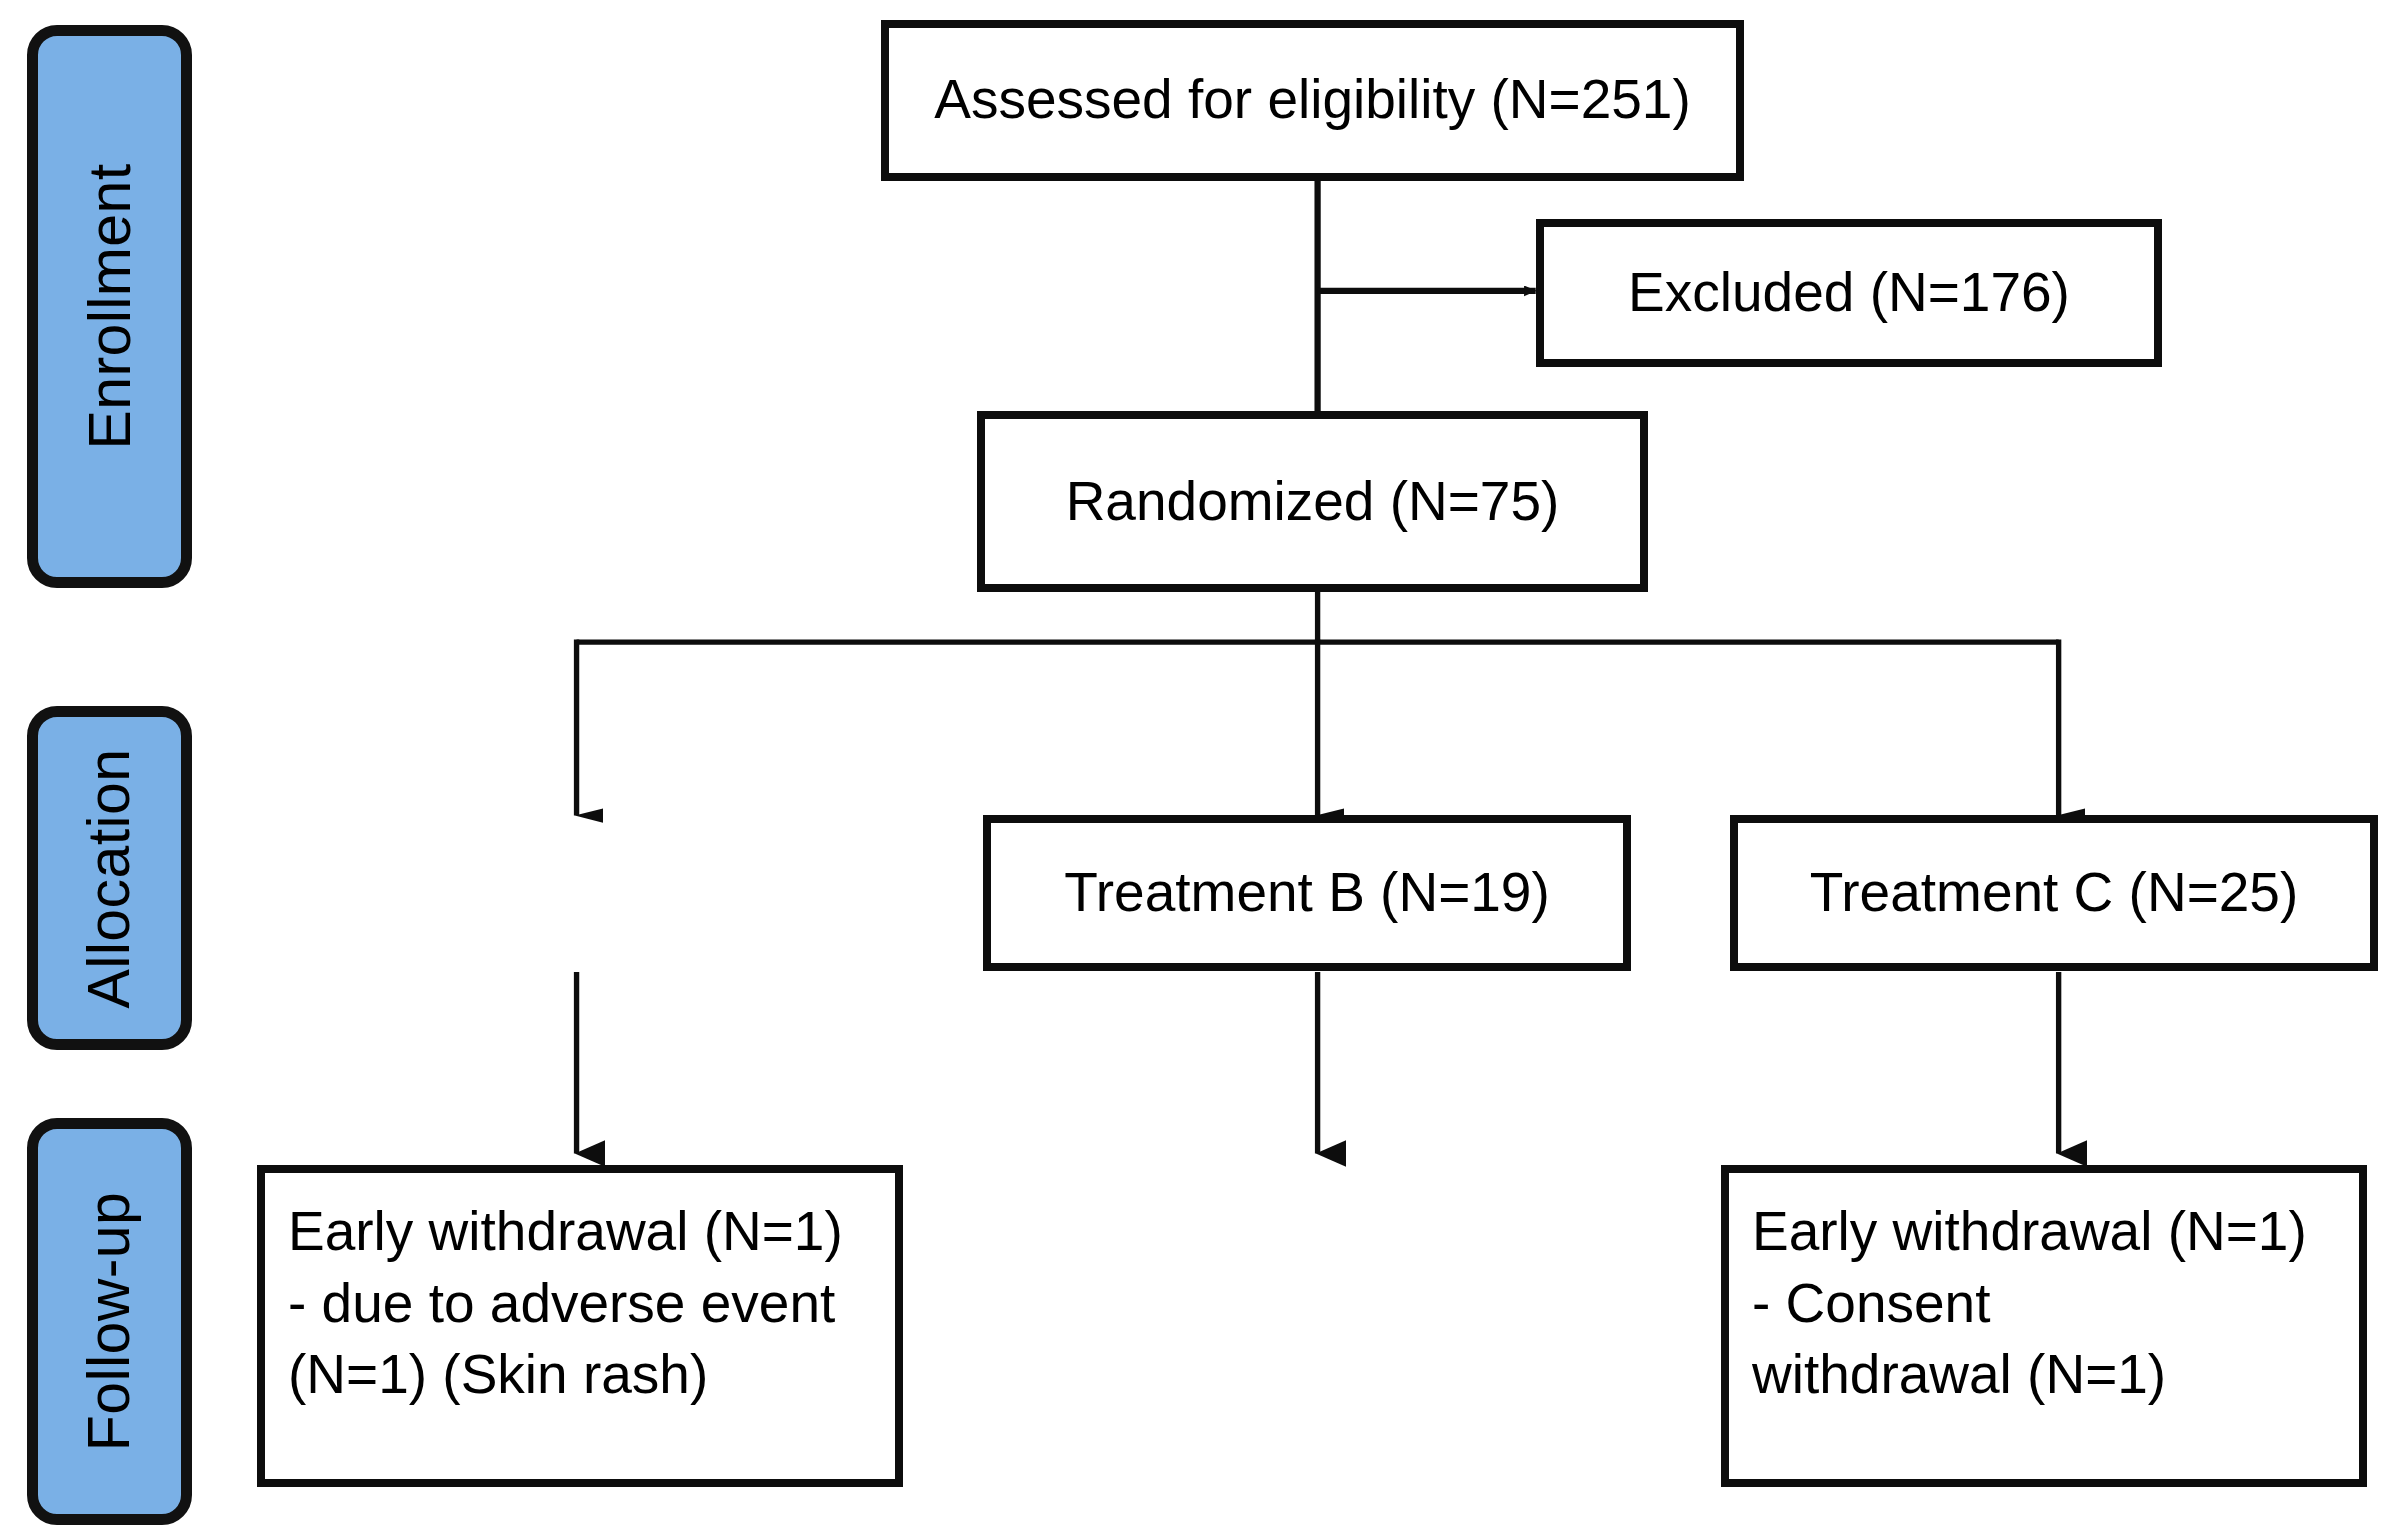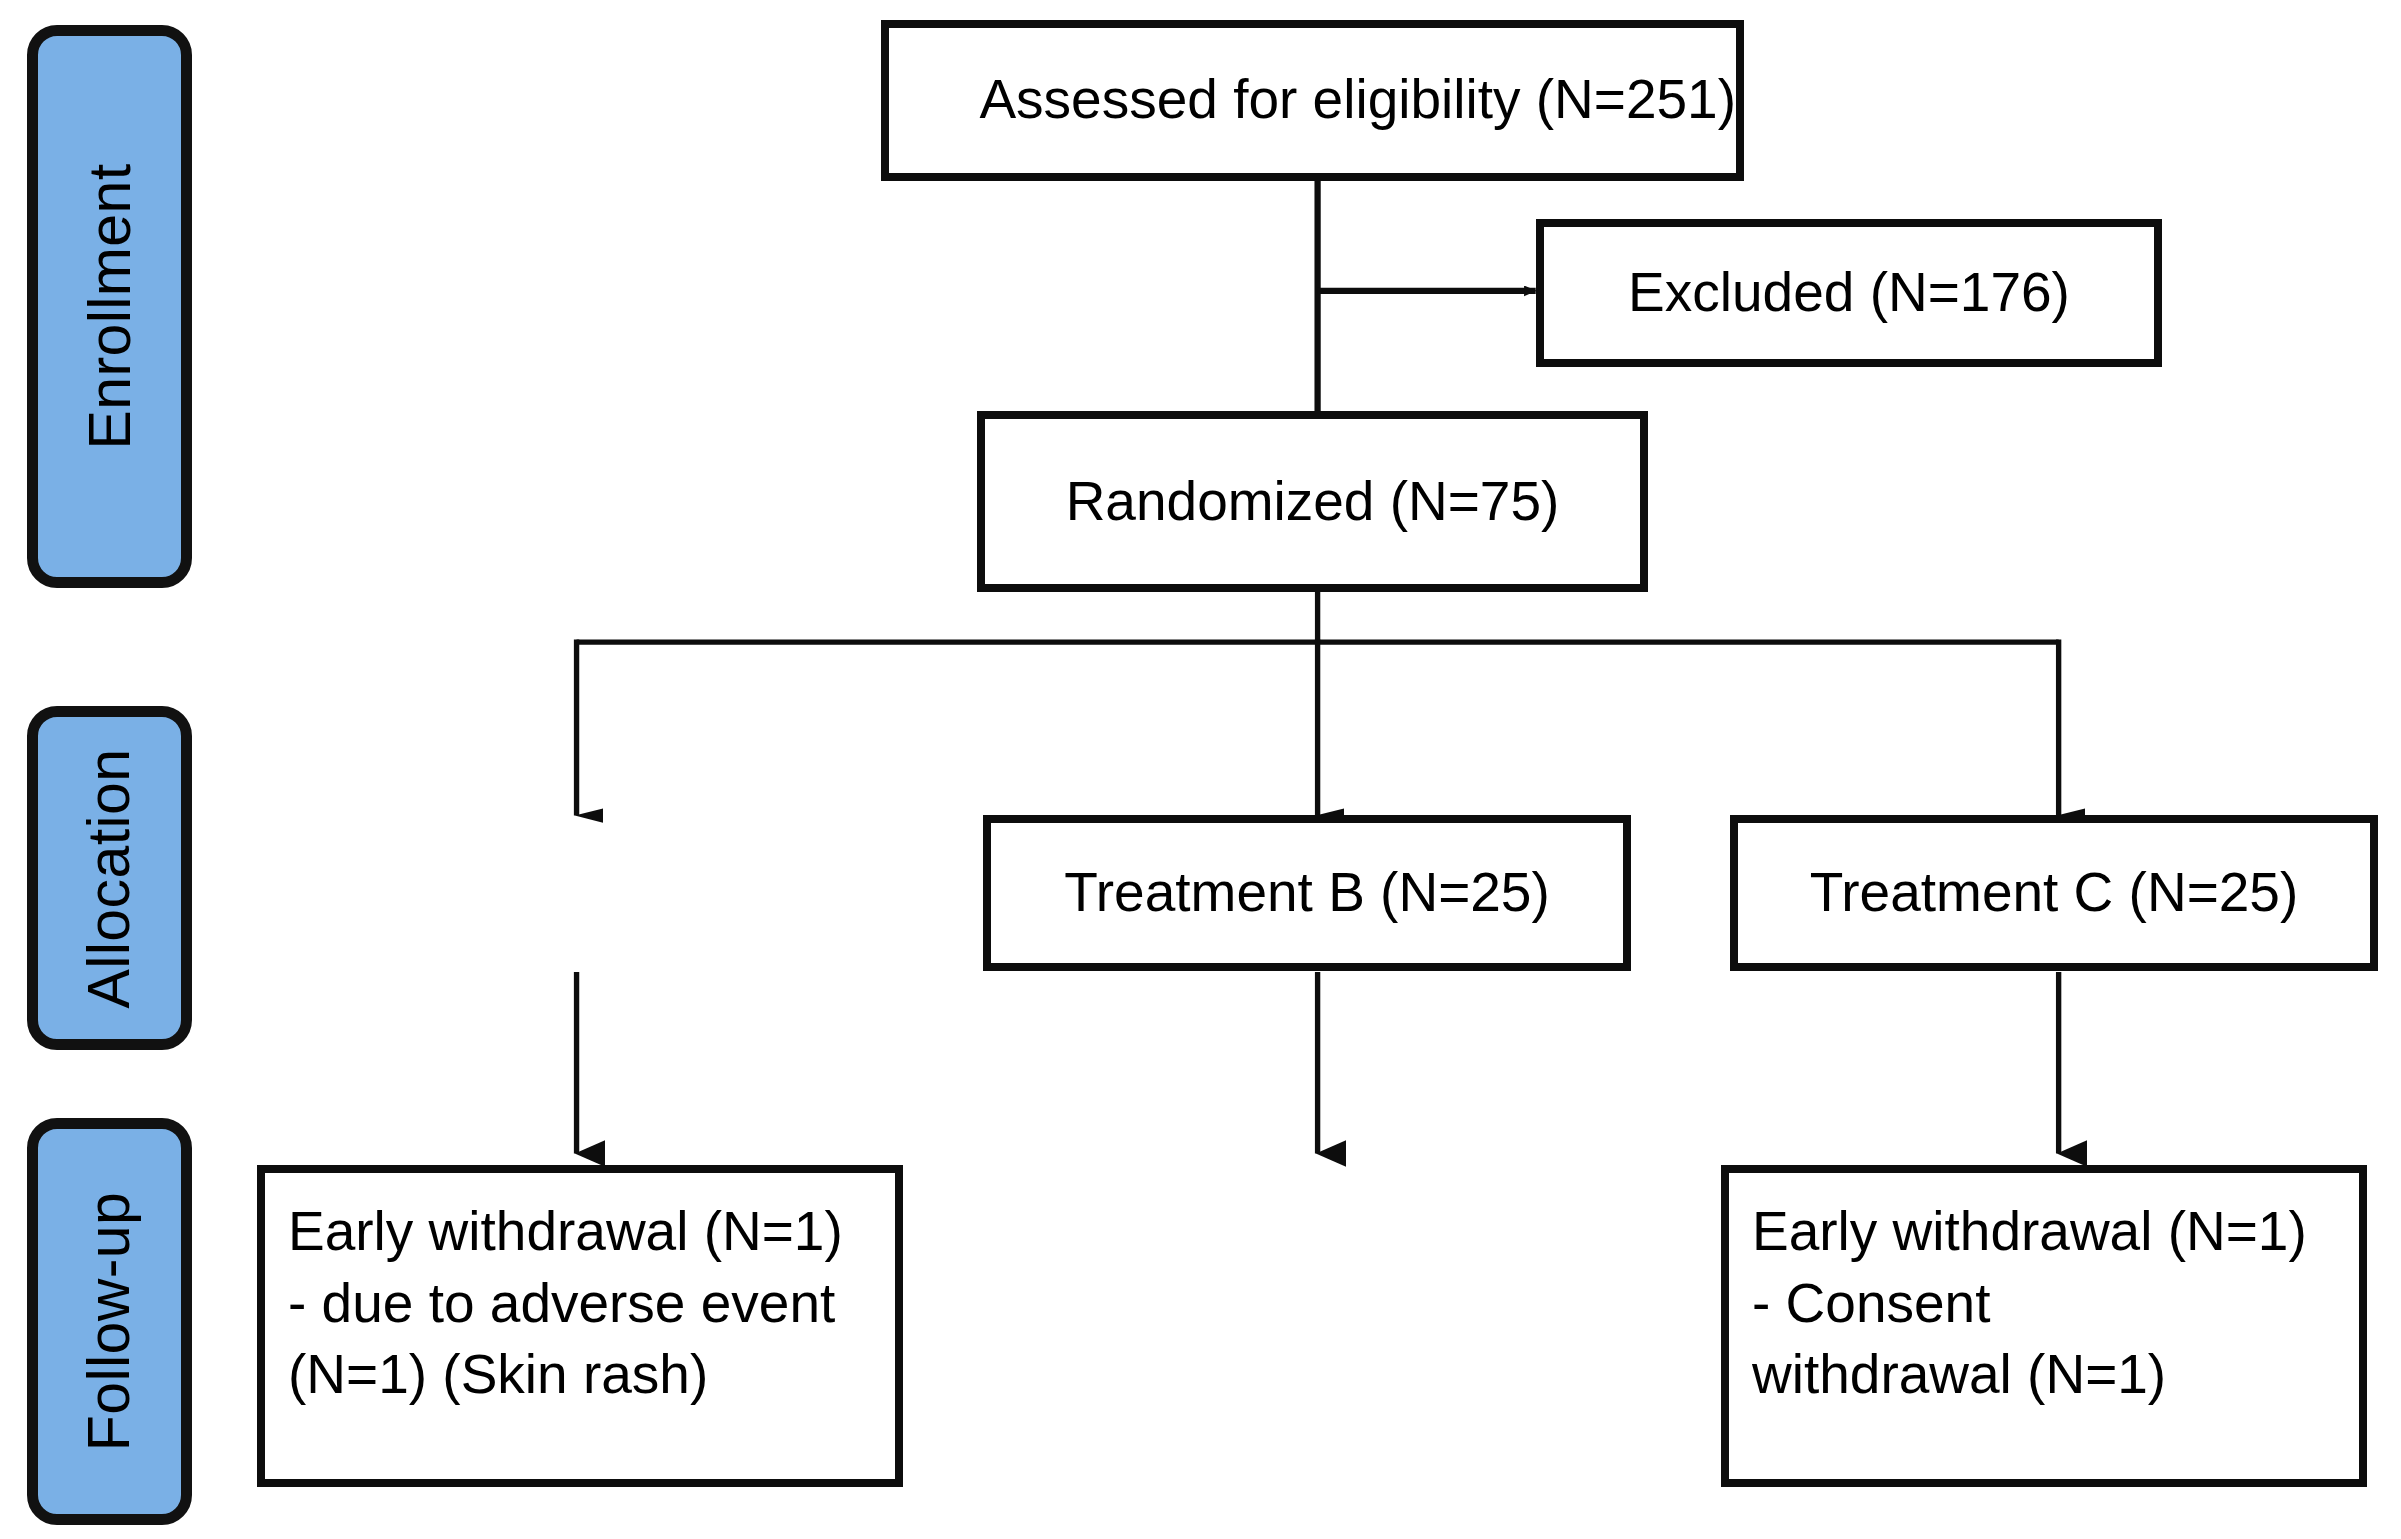--- a/index.html
+++ b/index.html
@@ -116,35 +116,35 @@
   </div>
 
   <div class="phase-pill" style="left:27px; top:706px; width:165px; height:344px;">
     <span class="phase-label">Allocation</span>
   </div>
 
   <div class="phase-pill" style="left:27px; top:1118px; width:165px; height:407px;">
     <span class="phase-label">Follow-up</span>
   </div>
 
-  <div class="flow-box centered" style="left:881px; top:19.7px; width:863px; height:161px;justify-content:flex-end;">
+  <div class="flow-box centered" style="left:881px; top:19.7px; width:863px; height:161px;">
     <span class="box-text">Assessed for eligibility (N=251)</span>
   </div>
 
   <div class="flow-box centered" style="left:1536px; top:219px; width:626px; height:148px;">
     <span class="box-text">Excluded (N=176)</span>
   </div>
 
   <div class="flow-box centered" style="left:977px; top:411px; width:671px; height:181px;">
     <span class="box-text">Randomized (N=75)</span>
   </div>
 
 
   <div class="flow-box centered" style="left:983px; top:815px; width:648px; height:156px;">
-    <span class="box-text">Treatment B (N=25)</span>
+    <span class="box-text">Treatment B (N=19)</span>
   </div>
 
   <div class="flow-box centered" style="left:1730px; top:815px; width:648px; height:156px;">
     <span class="box-text">Treatment C (N=25)</span>
   </div>
 
   <div class="flow-box topleft" style="left:257px; top:1152px; width:646px; height:322px;">
     <span class="box-text">Early withdrawal  (N=1)
 - due to adverse event
 (N=1)  (Skin rash)</span>

